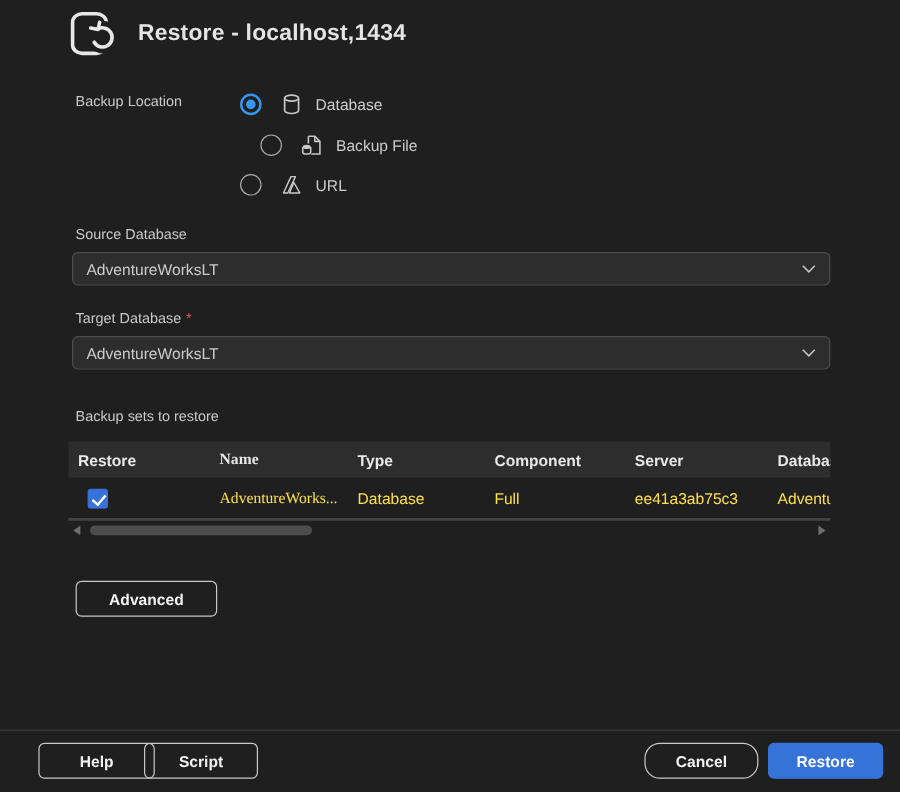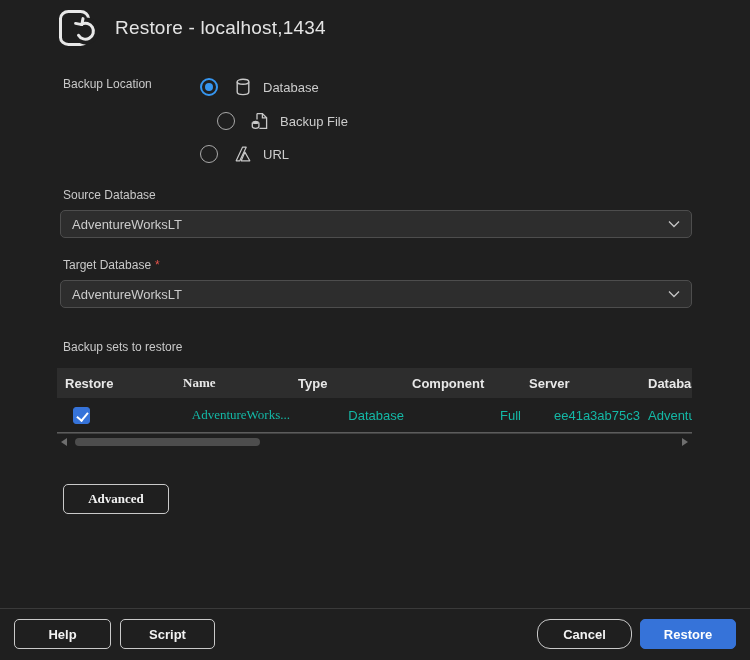--- a/index.html
+++ b/index.html
@@ -8,21 +8,21 @@
     background:#1f1f1f;
     font-family:"Liberation Sans", sans-serif;
     color:#cccccc;
     position:relative;
     overflow:hidden;
   }
   .abs { position:absolute; }
 
   
   .title-row { left:56px; top:8px; display:flex; align-items:center; gap:15px; }
-  .page-title { font-size:19px; font-weight:400; color:#e4e4e4; letter-spacing:.2px; }
+  .page-title { font-size:19px; font-weight:700; color:#e4e4e4; letter-spacing:.2px; }
 
   
   .label { font-size:12px; color:#c9c9c9; }
   .required { color:#e5534b; margin-left:4px; }
 
   
   .radio-row { display:flex; align-items:center; height:20px; cursor:pointer; }
   .radio {
     width:18px; height:18px; border-radius:50%;
     border:1px solid #a9a9a9; flex:none; position:relative;
@@ -44,21 +44,21 @@
   .dropdown .chev { margin-left:auto; display:flex; }
 
   
   .grid { left:57px; top:368px; width:635px; font-size:13px; }
   .thead {
     display:flex; height:30px; align-items:center;
     background:#2d2d2d; color:#e8e8e8; font-weight:700; overflow:hidden;
   }
   .trow {
     display:flex; height:35px; align-items:center;
-    color:#14b8a6; border-bottom:1px solid #5c5c5c; overflow:hidden;text-align:right;
+    color:#fde047; border-bottom:1px solid #5c5c5c; overflow:hidden;
   }
   .tcell { flex:none; padding-left:8px; white-space:nowrap; overflow:hidden; }
   .c0 { width:118px; } .c1 { width:115px;font-family:Liberation Serif, serif; } .c2 { width:114px; }
   .c3 { width:117px; } .c4 { width:119px; } .c5 { width:52px; }
   .cell-check { display:flex; align-items:center; padding-left:16px; }
 
   .checkbox {
     width:17px; height:17px; border-radius:3px;
     border:1px solid #8a8a8a; position:relative; cursor:pointer;
   }
@@ -195,19 +195,19 @@
     <div class="tcell c5">AdventureWorksLT</div>
   </div>
 </div>
 
 <div class="hscroll">
   <span class="sb-arrow left"></span>
   <span class="sb-thumb"></span>
   <span class="sb-arrow right"></span>
 </div>
 
-<button class="btn" style="left:63px; top:484px; width:106px;font-family:Liberation Serif, serif;">Advanced</button>
+<button class="btn" style="left:63px; top:484px; width:118px;">Advanced</button>
 
 <div class="abs footer-divider"></div>
-<button class="btn" style="left:14px;  top:619px; width:97px;">Help</button>
+<button class="btn" style="left:32px;  top:619px; width:97px;">Help</button>
 <button class="btn" style="left:120px; top:619px; width:95px;">Script</button>
 <button class="btn" style="left:537px; top:619px; width:95px;border-radius:13px;">Cancel</button>
 <button class="btn primary" style="left:640px; top:619px; width:96px;">Restore</button>
 
 </body></html>

